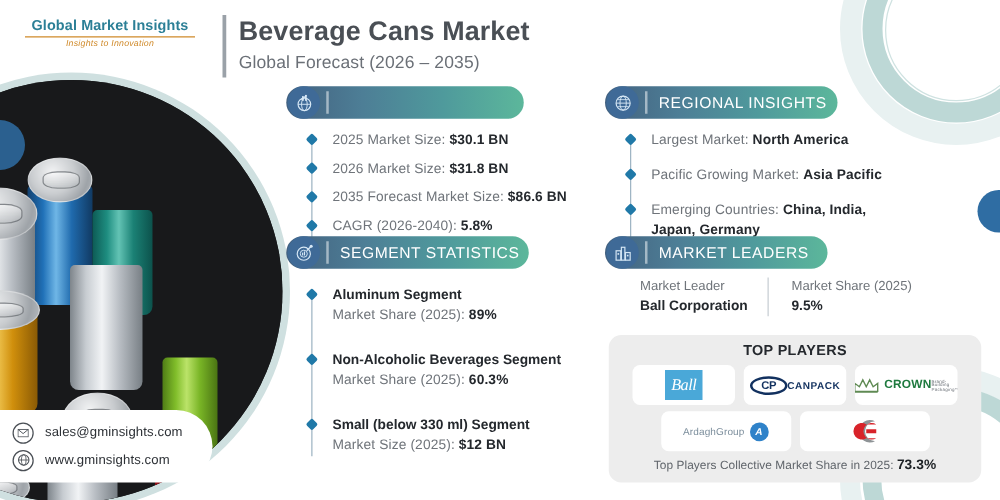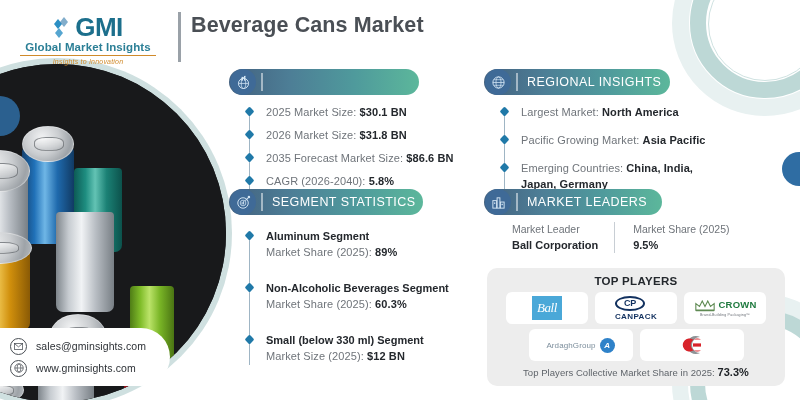--- a/index.html
+++ b/index.html
@@ -298,31 +298,31 @@
   .ball-mark {
     width: 30px; height: 24px;
     background: #4aa8d8;
     display: flex; align-items: center; justify-content: center;
     font-family: "Liberation Serif", serif;
     font-style: italic;
     font-size: 13px;
     color: #ffffff;
     letter-spacing: -.4px;
   }
-  .canpack-mark { display: flex; flex-direction: column; align-items: flex-start; line-height: 1; }
+  .canpack-mark { display: flex; flex-direction: row; align-items: center; line-height: 1; }
   .cp-oval {
     width: 30px; height: 15px;
     border: 2.2px solid #12315f;
     border-radius: 50%;
     display: flex; align-items: center; justify-content: center;
     font-size: 9px; font-weight: bold; color: #12315f;
     letter-spacing: -.3px;
   }
   .cp-word { font-size: 8px; font-weight: bold; color: #12315f; letter-spacing: .4px; margin-top: 2px; }
-  .crown-mark { display: flex; flex-direction: column; align-items: center; line-height: 1; justify-content: space-between; }
+  .crown-mark { display: flex; flex-direction: row; align-items: center; line-height: 1; justify-content: space-between; }
   .crown-top { display: flex; align-items: center; gap: 3px; }
   .crown-word { font-size: 9.5px; font-weight: bold; color: #1f7a3f; letter-spacing: .2px; }
   .crown-tag { font-size: 3.6px; color: #6b7077; margin-top: 2px; letter-spacing: .2px; }
   .ardagh-mark { display: flex; align-items: center; gap: 4px; }
   .ardagh-word { font-size: 8px; color: #7c8e9c; letter-spacing: .1px; }
   .ardagh-dot {
     width: 15px; height: 15px; border-radius: 50%;
     background: #2f82c9;
     display: flex; align-items: center; justify-content: center;
     color: #fff; font-size: 8px; font-style: italic; font-weight: bold;
@@ -368,35 +368,28 @@
         <div class="can-top" style="left:84px;top:312px;width:52px;height:28px;"></div>
         <div class="can-body cyl-silver" style="left:150px;top:318px;width:56px;height:64px;"></div>
       </div>
     </div>
   </div>
 
   <div class="deco dot-left"></div>
   <div class="deco dot-right"></div>
 
   <div style="position:absolute;left:8px;top:14px;width:160px;z-index:7;">
-    <div style="display:flex;align-items:center;justify-content:center;gap:2px;">
-      <svg width="20" height="22" viewBox="0 0 20 22">
-        <polygon points="5,3 9,8 5,13 1,8" fill="#2b8fc4"></polygon>
-        <polygon points="11,1 15,6 11,11 7,6" fill="#1b6aa0" opacity=".55"></polygon>
-        <polygon points="6,12 10,17 6,22 2,17" fill="#2b8fc4" opacity=".8"></polygon>
-      </svg>
-      <span style="font-size:26px;font-weight:bold;color:#1c6f8c;letter-spacing:-.5px;line-height:26px;">GMI</span>
-    </div>
     <div style="text-align:center;font-size:11.5px;font-weight:bold;color:#2b7f96;letter-spacing:.1px;margin-top:1px;">Global Market Insights</div>
     <div style="height:1.4px;background:#d08a2a;margin:2px 12px 0;"></div>
     <div style="text-align:center;font-size:7px;font-style:italic;color:#d08a2a;letter-spacing:.2px;margin-top:2px;">Insights to Innovation</div>
   </div>
 
   <div class="title-block">
     <div class="title-main">Beverage Cans Market</div>
+    <div class="title-sub">Global Forecast (2026 – 2035)</div>
   </div>
 
   <div class="banner" style="left:229px;top:69px;width:190px;">
     <div class="banner-ico">
       <svg width="15" height="15" viewBox="0 0 16 16">
           <circle cx="8" cy="9" r="5.4" fill="none" stroke="#d6e7f5" stroke-width="1"></circle>
           <ellipse cx="8" cy="9" rx="2.4" ry="5.4" fill="none" stroke="#d6e7f5" stroke-width=".8"></ellipse>
           <line x1="2.6" y1="9" x2="13.4" y2="9" stroke="#d6e7f5" stroke-width=".8"></line>
           <rect x="6" y="2" width="1.5" height="4" fill="#d6e7f5"></rect>
           <rect x="8.5" y="1" width="1.5" height="5" fill="#d6e7f5"></rect>

